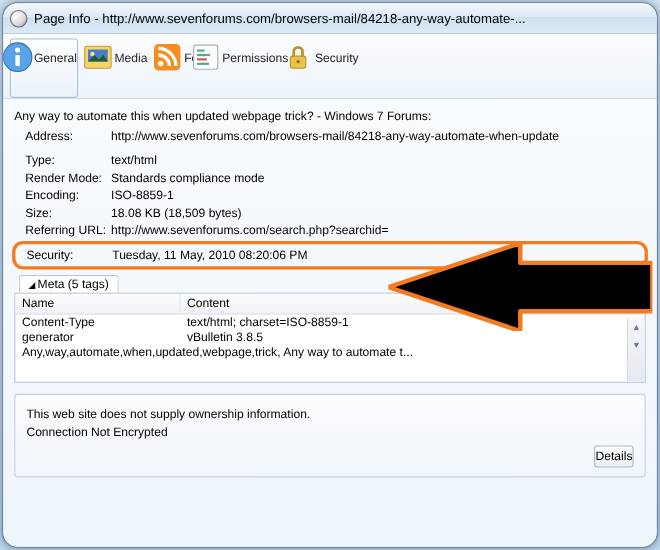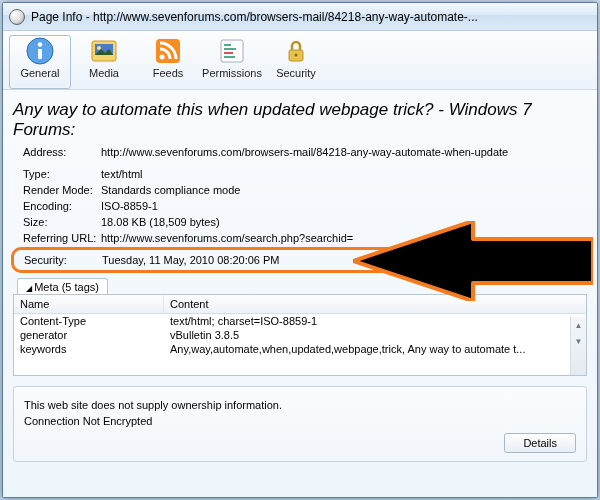--- a/index.html
+++ b/index.html
@@ -12,21 +12,21 @@
     height: 500px;
     overflow: hidden;
     position: relative;
   }
   .window {
     width: 596px;
     height: 496px;
     margin: 2px;
     background: #fff;
     border: 1px solid #5a7ca0;
-    border-radius: 2px;
+    border-radius: 14px;
     box-shadow: 0 0 8px rgba(0,0,0,0.4), inset 0 0 0 1px rgba(255,255,255,0.6);
     overflow: hidden;
     position: relative;
   }
   .titlebar {
     height: 28px;
     background: linear-gradient(180deg, #f3f8fd 0%, #dceaf7 45%, #cde0f1 46%, #dceaf7 100%);
     display: flex;
     align-items: center;
     padding: 0 6px;
@@ -50,44 +50,44 @@
   }
   .toolbar {
     display: flex;
     padding: 4px 6px 0 6px;
     gap: 2px;
     background: linear-gradient(180deg, #fcfdfe 0%, #ecf3fa 100%);
     border-bottom: 1px solid #d0dbe6;
   }
   .toolbtn {
     display: flex;
-    flex-direction: column;
+    flex-direction: row;
     align-items: center;
     justify-content: flex-end;
     width: 62px;
     height: 54px;
     border: 1px solid transparent;
     border-radius: 3px;
     cursor: pointer;
-    padding-bottom: 9px;
+    padding-bottom: 20px;
   }
   .toolbtn.selected {
     background: linear-gradient(180deg, #fefefe 0%, #eaf1f8 100%);
     border: 1px solid #a8c0d8;
     box-shadow: inset 0 0 2px #fff;
   }
   .toolbtn .ticon { width: 32px; height: 32px; display:flex; align-items:center; justify-content:center; }
   .toolbtn .tlabel { font-size: 11px; color: #222; margin-top: 1px; }
   .content {
     padding: 8px 10px 10px 10px;
     background: linear-gradient(180deg, #f8fbfe 0%, #eef5fb 100%);
     height: calc(100% - 28px - 59px);
     overflow: hidden;
   }
-  .pagetitle { color: #000; margin: 2px 0 4px 0; font-size: 17px; font-style: italic; }
+  .pagetitle { color: #000; margin: 2px 0 4px 0; font-size: 11px; }
   .kv { display: flex; line-height: 16px; }
   .kv .k { width: 88px; padding-left: 10px; color: #000; }
   .kv .v { flex: 1; color: #000; white-space: nowrap; overflow: hidden; text-overflow: ellipsis; }
   .highlight-row {
     border: 3px solid #f47b20;
     border-radius: 10px;
     padding: 2px 0;
     margin: 1px -2px 4px -2px;
   }
   .tablabel {
@@ -141,21 +141,21 @@
     position: absolute;
     top: -8px; left: 8px;
     background: #f4f8fc;
     padding: 0 4px;
     font-size: 11px;
   }
   .secbox .line { margin: 4px 0; }
   .details-row { text-align: right; margin-top: 6px; }
   .details-btn {
     display: inline-block;
-    padding: 3px 18px;
+    padding: 3px 0;
     border: 1px solid #a9b8c7;
     border-radius: 3px;
     background: linear-gradient(180deg, #fefefe 0%, #e8eef4 100%);
     font-size: 11px;
     cursor: pointer;
   }
   
   .arrow-overlay {
     position: absolute;
     top: 218px;
@@ -273,21 +273,20 @@
       </div>
       <div class="row">
           <div class="c1">Content-Type</div>
           <div class="c2">text/html; charset=ISO-8859-1</div>
         </div>
       <div class="row">
           <div class="c1">generator</div>
           <div class="c2">vBulletin 3.8.5</div>
         </div>
       <div class="row">
-          <div class="c1">keywords</div>
           <div class="c2">Any,way,automate,when,updated,webpage,trick, Any way to automate t...</div>
         </div>
       <div class="scrollhint">
         <div class="up">▲</div>
         <div style="flex:1"></div>
         <div class="dn">▼</div>
       </div>
     </div>
 
     <div class="secbox">

